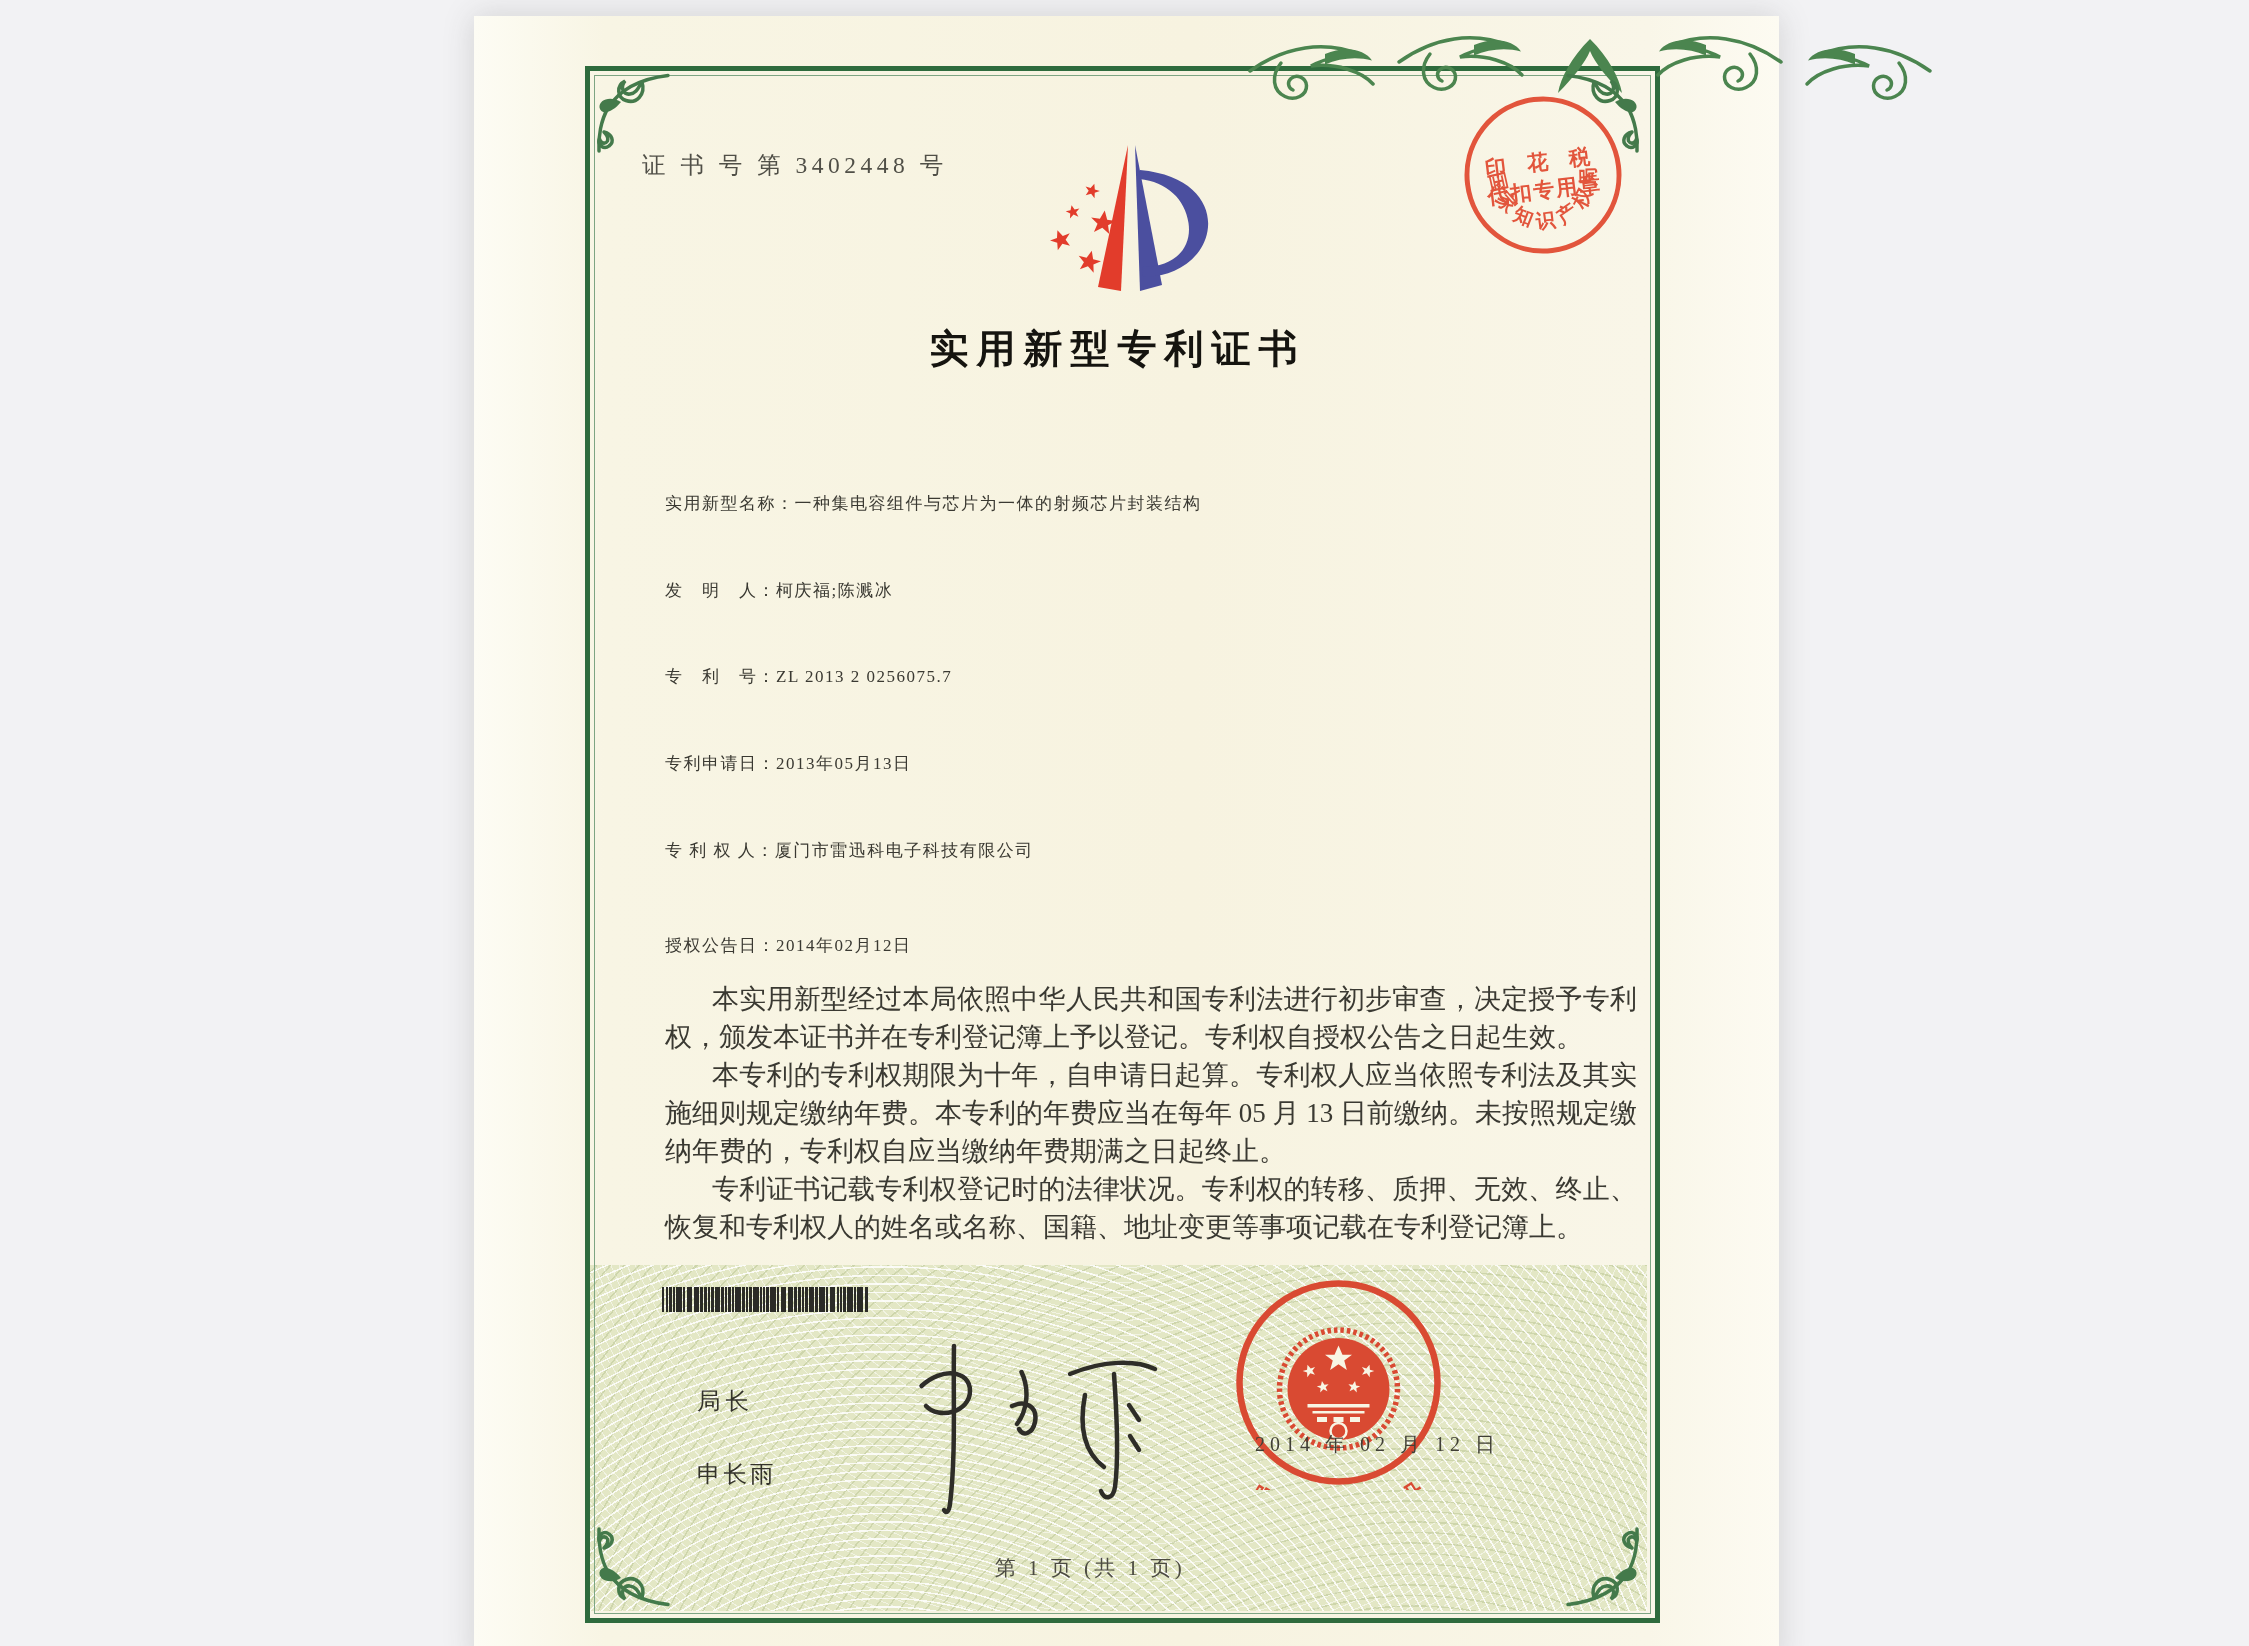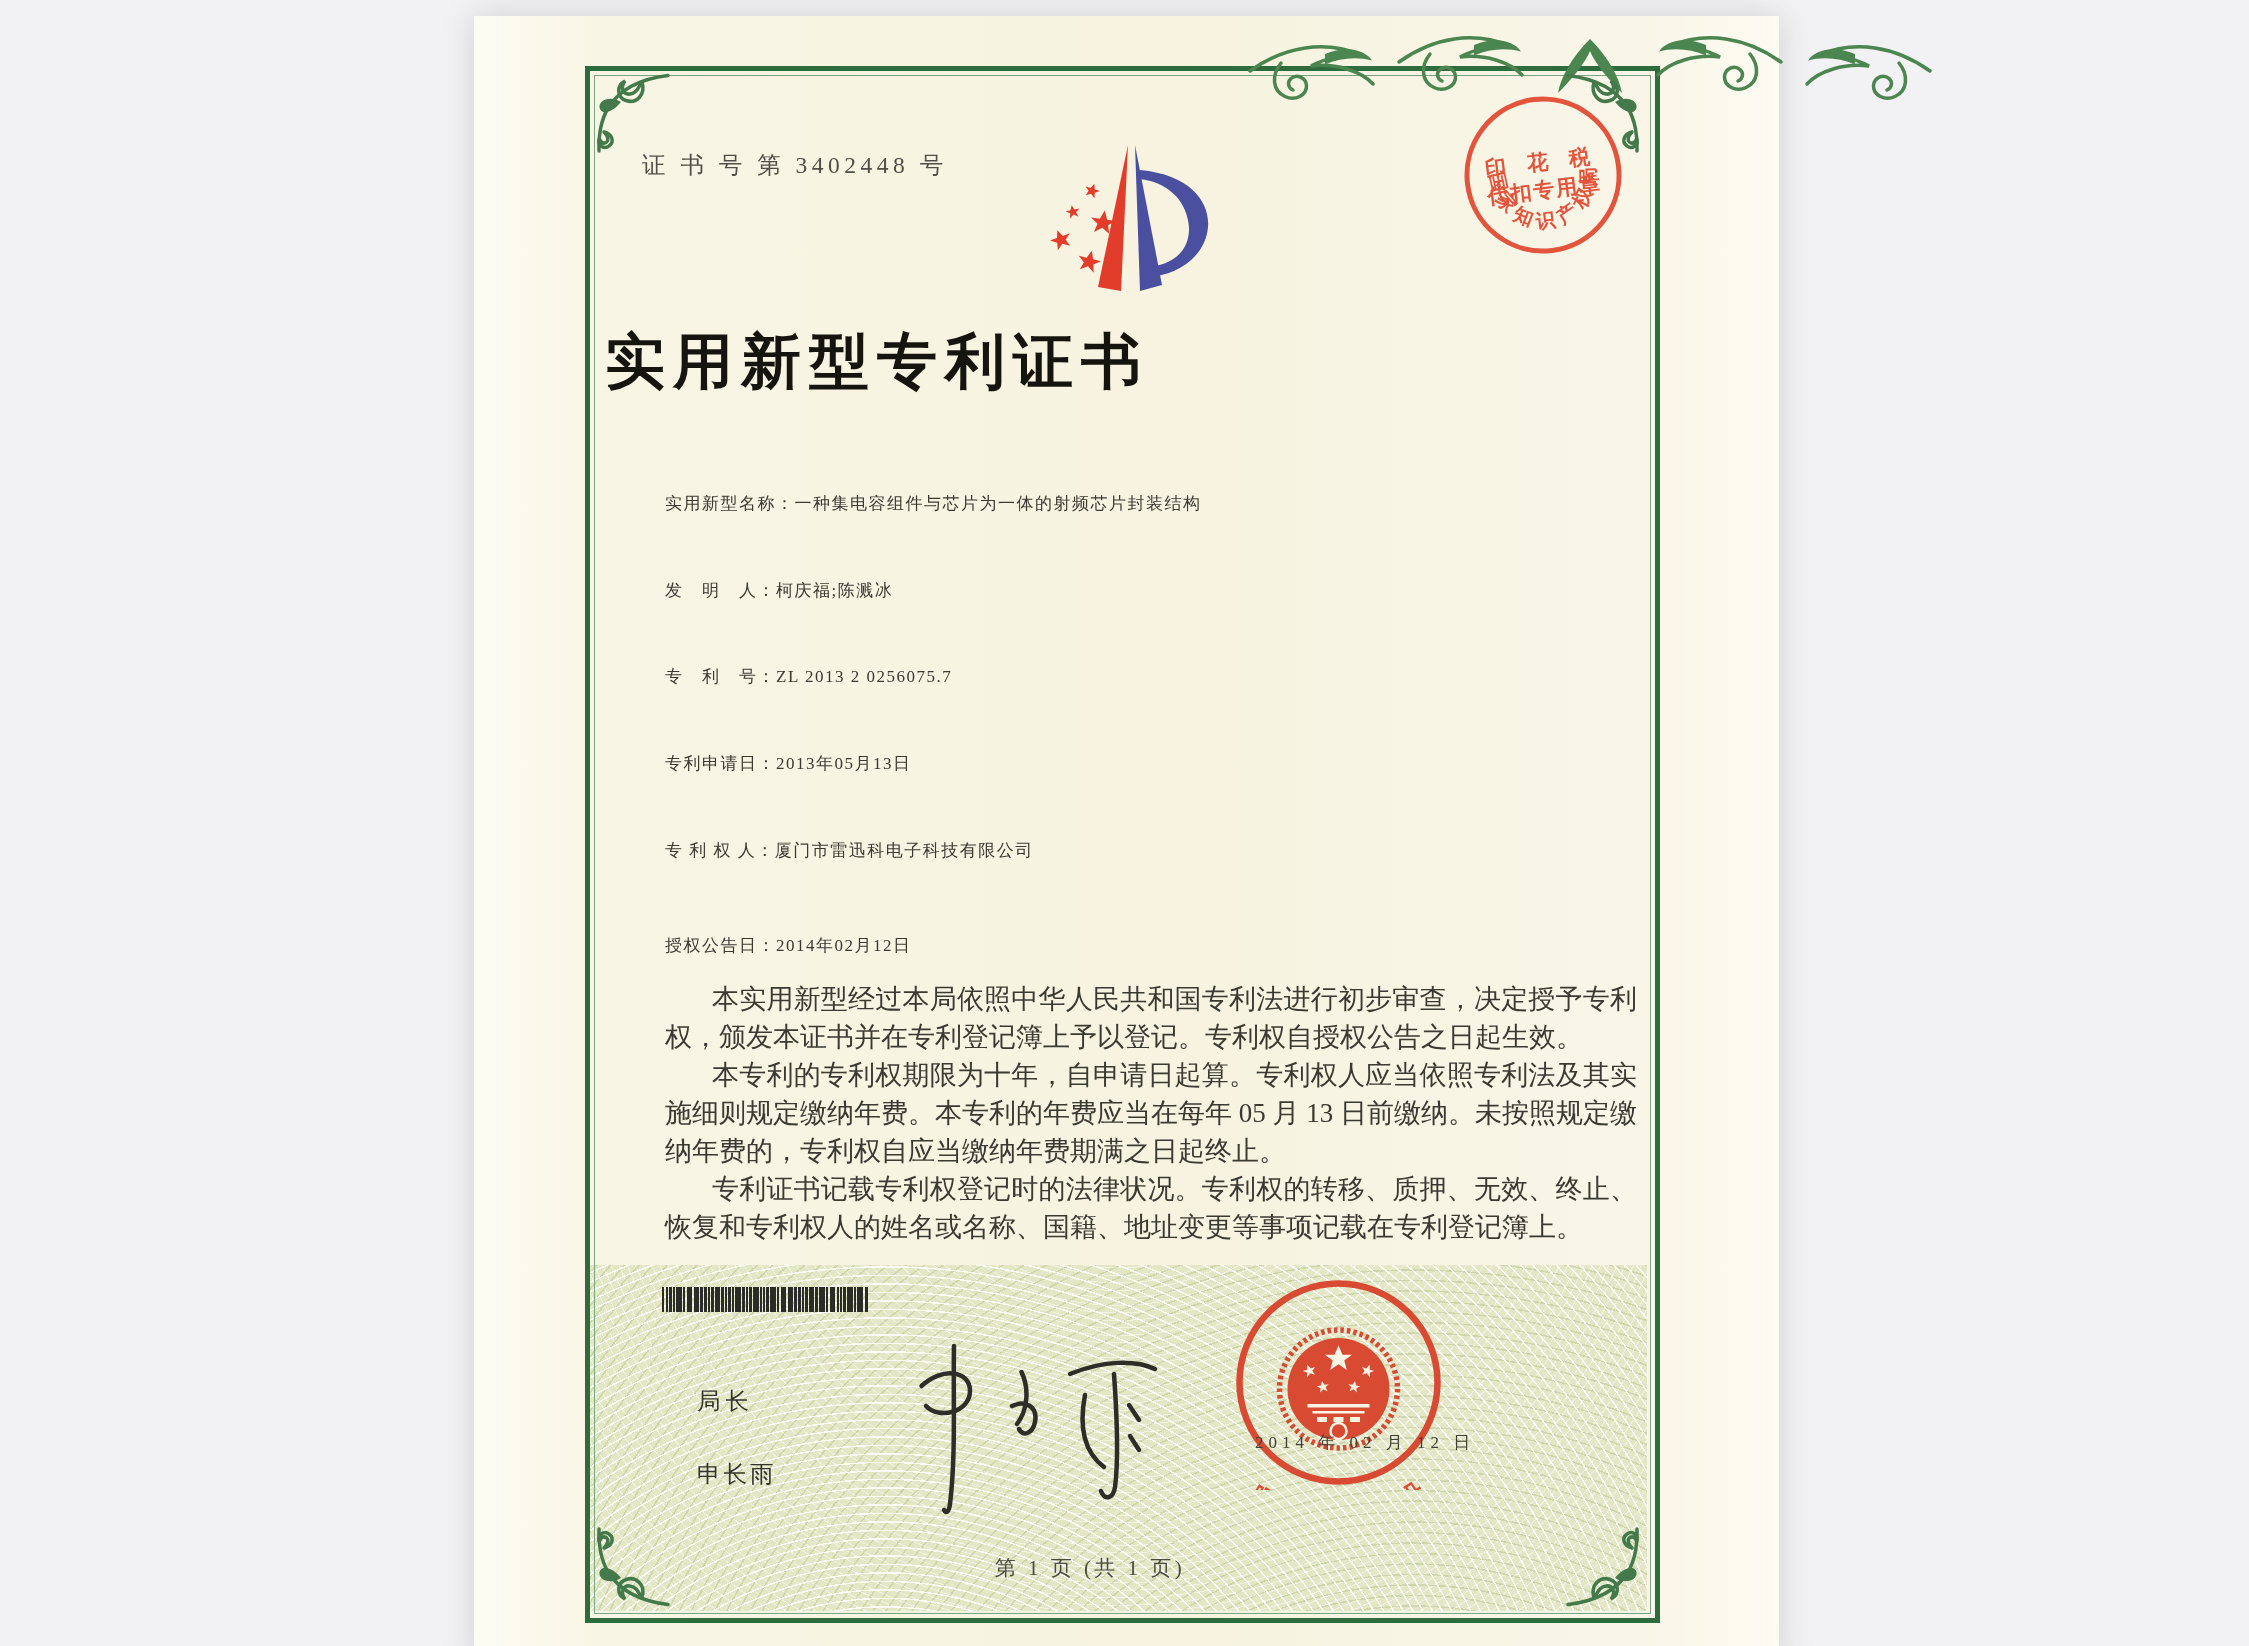--- a/index.html
+++ b/index.html
@@ -15,37 +15,37 @@
       repeating-radial-gradient(circle at 28% 185%, rgba(255,255,255,.85) 0 1.5px, rgba(255,255,255,0) 1.5px 8.5px),
       repeating-radial-gradient(circle at 78% 205%, rgba(170,184,128,.38) 0 1.5px, rgba(170,184,128,0) 1.5px 10.5px),
       repeating-radial-gradient(circle at 50% -60%, rgba(255,255,255,.5) 0 1px, rgba(255,255,255,0) 1px 7.5px);}
   
   .frame{position:absolute;left:111px;top:50px;width:1065px;height:1547px;z-index:2;
     border:5px solid #2e6b3d;pointer-events:none;}
   .frame::after{content:"";position:absolute;left:4px;top:4px;right:4px;bottom:4px;
     border:1.5px solid #7da583;}
   .content{position:absolute;inset:0;z-index:3;}
   .cert-no{position:absolute;left:168px;top:133px;font-size:23.5px;letter-spacing:4.5px;color:#504f47;}
-  .title{position:absolute;left:111px;top:306px;width:1065px;
-    font-size:60px;font-weight:700;letter-spacing:8px;color:#15140f;padding-left:20px;}
+  .title{position:absolute;left:111px;top:306px;width:1065px;text-align:center;
+    font-size:39px;font-weight:700;letter-spacing:8px;color:#15140f;}
   .row{position:absolute;left:191px;font-size:17px;letter-spacing:1.5px;color:#3a3932;white-space:nowrap;}
   .r0{top:476px}.r1{top:563px}.r2{top:649px}.r3{top:736px}.r4{top:823px}.r5{top:918px}
   .body-text{position:absolute;left:191px;top:964px;width:972px;font-size:27px;
     line-height:38px;text-align:justify;color:#3a3932;}
   .body-text p{margin:0;text-indent:47px;}
   .barcode{position:absolute;left:188px;top:1271px;width:206px;height:25px;z-index:4;
     background-image:
       repeating-linear-gradient(90deg,#2b2b27 0 2px,transparent 2px 3.5px),
       repeating-linear-gradient(90deg,#2b2b27 0 1px,transparent 1px 5.5px),
       repeating-linear-gradient(90deg,#2b2b27 0 1.5px,transparent 1.5px 8.5px);}
   .director{position:absolute;left:223px;top:1369px;z-index:4;color:#33322b;font-size:23.5px;letter-spacing:5px;}
   .director .name{display:block;margin-top:41px;letter-spacing:3px;}
   .signature{position:absolute;left:420px;top:1310px;z-index:5;}
   .seal{position:absolute;left:757px;top:1259px;z-index:4;}
-  .seal-date{position:absolute;left:781px;top:1415px;z-index:6;font-size:17px;
+  .seal-date{position:absolute;left:781px;top:1415px;z-index:6;font-size:20px;
     letter-spacing:5px;color:#403f36;white-space:nowrap;}
   .footer{position:absolute;left:111px;top:1538px;width:1065px;text-align:center;z-index:4;
     font-size:21px;letter-spacing:3.5px;color:#4c4b42;transform:translateX(-27.5px);}
   .tax-stamp{position:absolute;left:984px;top:74px;z-index:4;transform:rotate(-7deg);}
   .logo{position:absolute;left:559px;top:125px;z-index:3;}
   .garland{position:absolute;left:726px;top:6px;z-index:2;}
   .corner{position:absolute;width:86px;height:86px;z-index:3;}
   .c-tl{left:117px;top:56px;transform:scale(-1,-1);}
   .c-tr{left:1085px;top:56px;transform:scale(1,-1);}
   .c-bl{left:117px;top:1506px;transform:scale(-1,1);}

